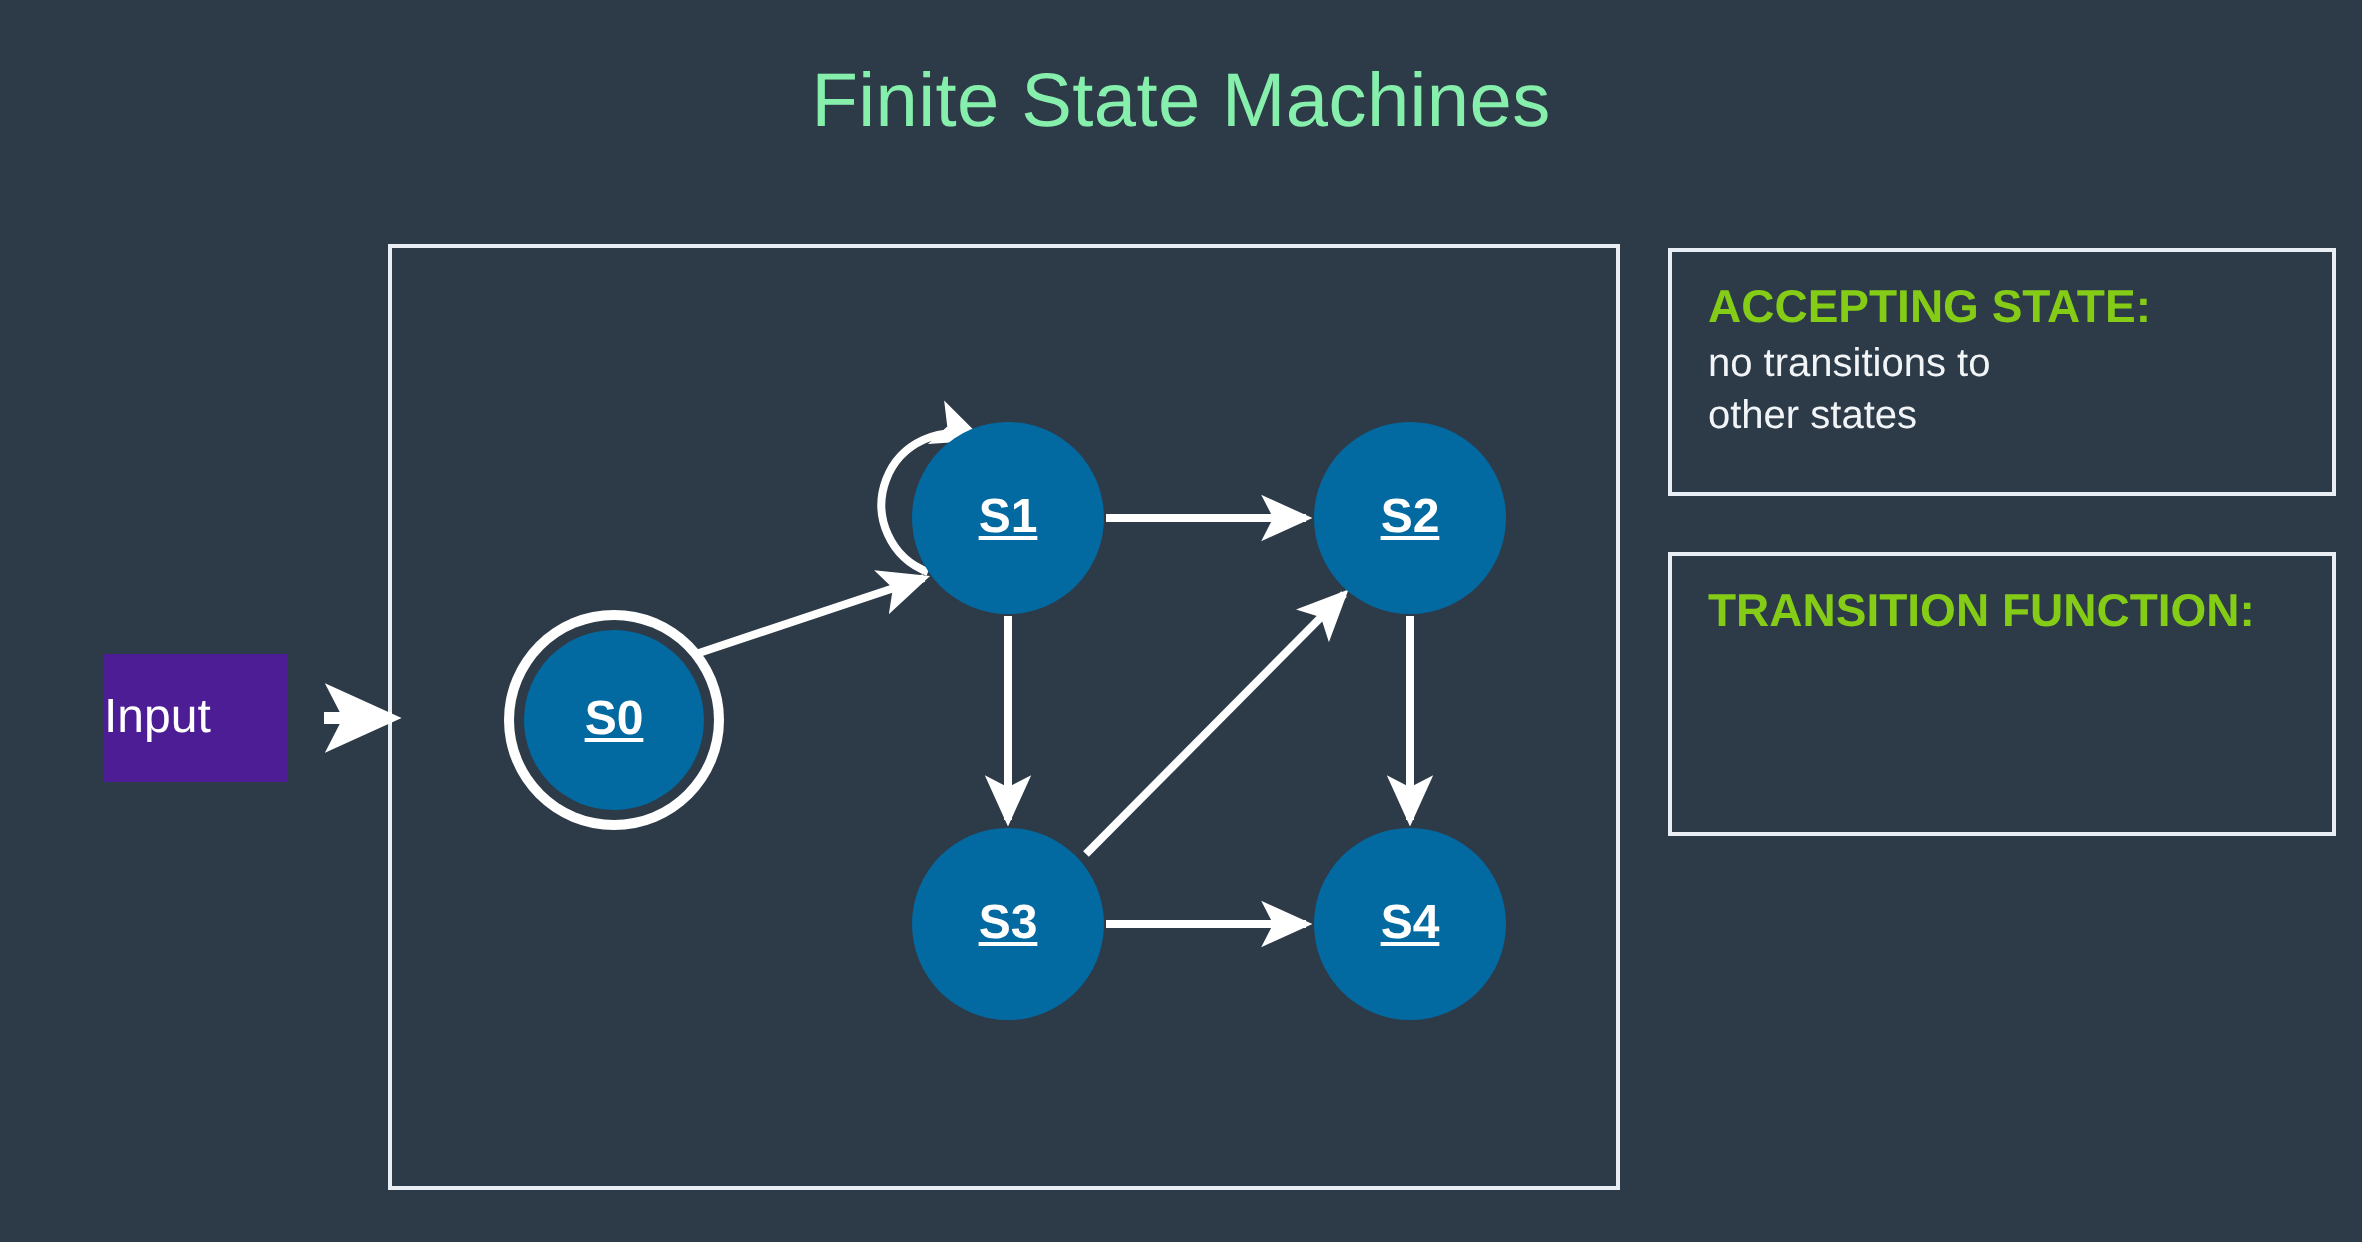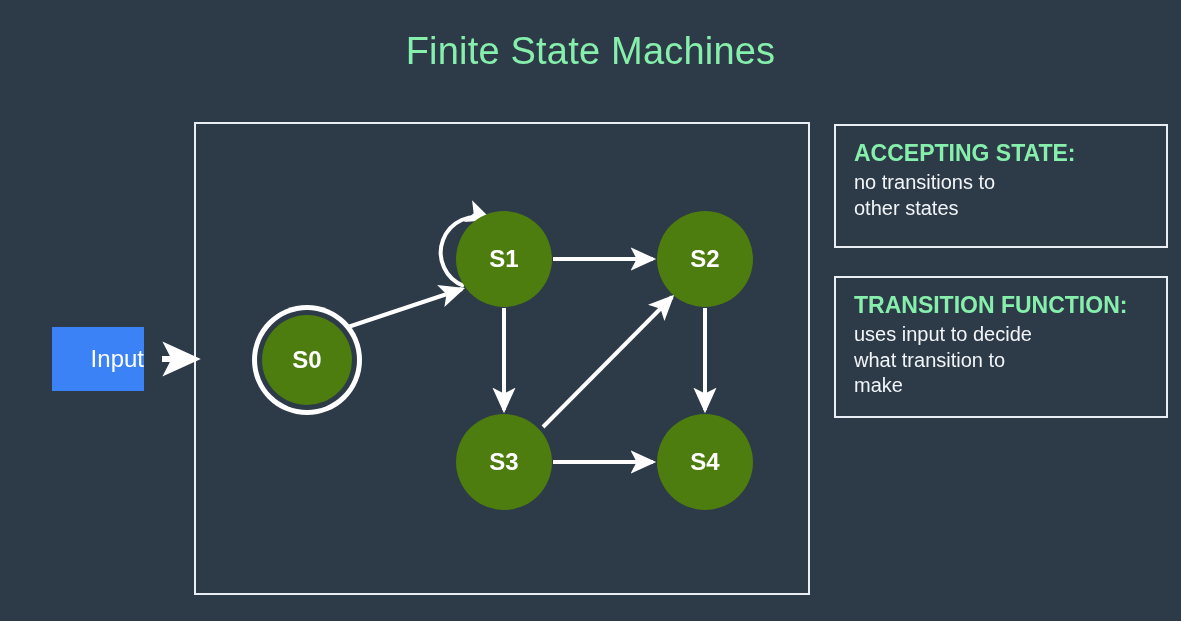--- a/index.html
+++ b/index.html
@@ -48,56 +48,57 @@
     pointer-events: none;
   }
 
   
   #input-box {
     position: absolute;
     left: 52px;
     top: 327px;
     width: 92px;
     height: 64px;
-    background: #3b82f6;
+    background: #4c1d95;
     display: flex;
     align-items: center;
-    justify-content: flex-end;
+    justify-content: flex-start;
     font-size: 24px;
     color: #ffffff;
   }
 
   
   .state-node {
     position: absolute;
     border-radius: 50%;
-    background: #4d7c0f;
+    background: #0369a1;
     display: flex;
     align-items: center;
     justify-content: center;
     font-size: 24px;
     font-weight: 700;
     color: #ffffff;
     box-sizing: border-box;
+    text-decoration: underline;
   }
   .node-accepting {
     box-shadow: 0 0 0 5px #2d3a48, 0 0 0 10px #ffffff;
   }
 
   
   .legend-box {
     position: absolute;
     border: 2px solid #e9eef4;
     box-sizing: border-box;
     padding: 14px 18px 16px 18px;
   }
   .legend-title {
     font-size: 23px;
     font-weight: 700;
-    color: #86efac;
+    color: #84cc16;
     line-height: 1.18;
     margin-bottom: 3px;
   }
   .legend-body {
     font-size: 20px;
     font-weight: 400;
     color: #f2f5f8;
     line-height: 1.28;
     white-space: pre-line;
   }
@@ -156,16 +157,13 @@
 </div>
 
 <div class="legend-box" id="legend-accepting">
   <div class="legend-title">ACCEPTING STATE:</div>
   <div class="legend-body">no transitions to
 other states</div>
 </div>
 
 <div class="legend-box" id="legend-transition">
   <div class="legend-title">TRANSITION FUNCTION:</div>
-  <div class="legend-body">uses input to decide
-what transition to
-make</div>
 </div>
 
 </body></html>

